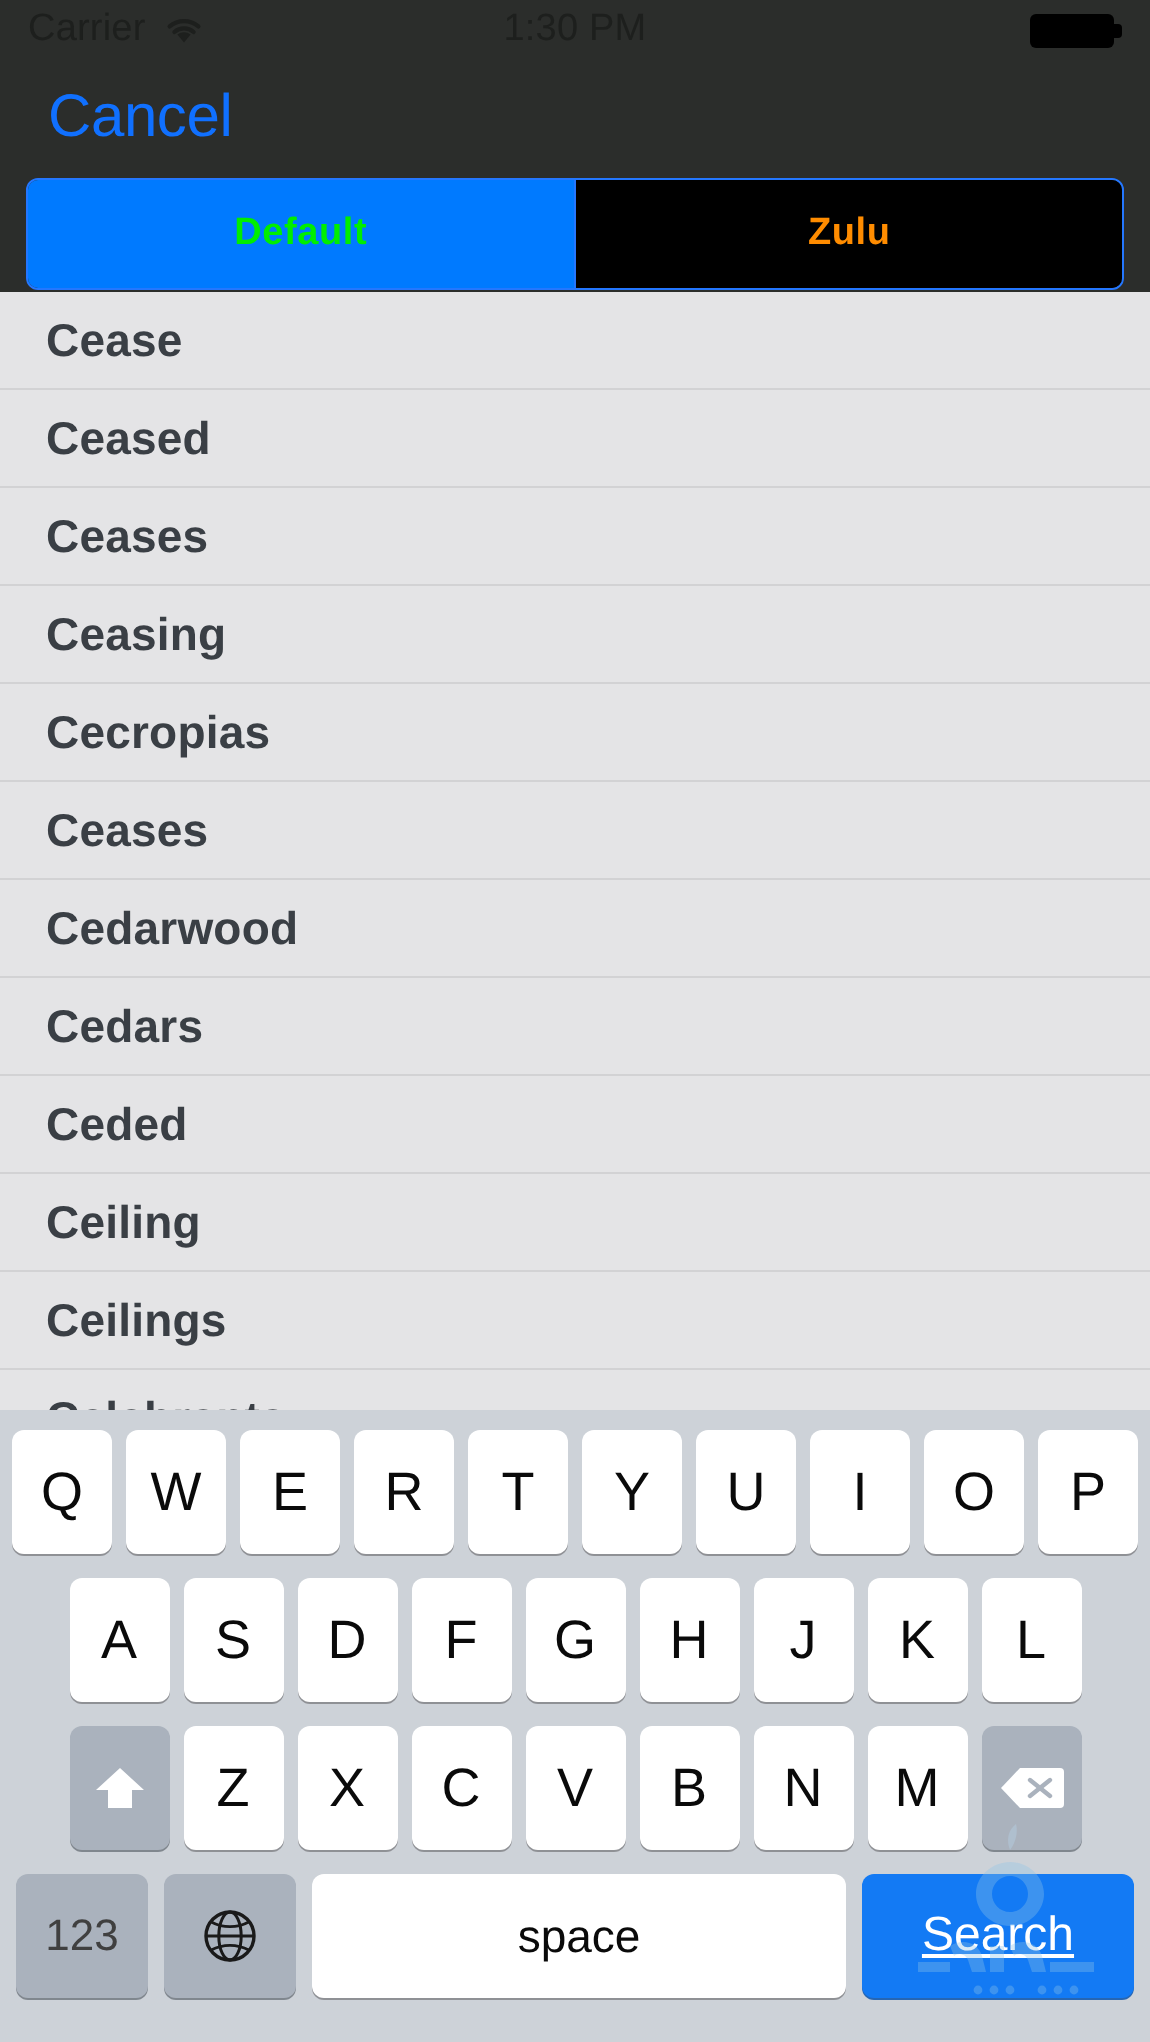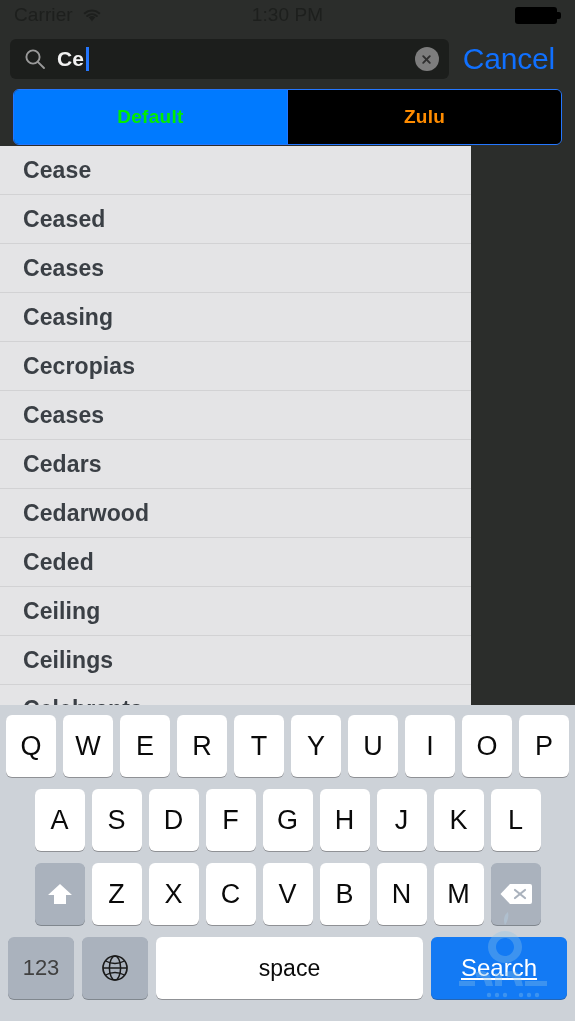--- a/index.html
+++ b/index.html
@@ -157,21 +157,21 @@
     letter-spacing: .3px;
   }
   .segment.selected { background: #007aff; }
   .segment.unselected { background: #2b2d2b; }
   .seg-divider { width: 1.5px; background: #2477ff; }
 
   
   #list-container {
     position: absolute;
     top: 146px; left: 0;
-    width: 471px;
+    width: 575px;
     height: 559px;
     background: #e4e4e6;
     overflow: hidden;
   }
   #list-topline {
     position: absolute; top: 0; left: 0;
     width: 100%; height: 1px;
     background: #b9b9bb;
   }
   .list-row {
@@ -287,36 +287,20 @@
     <div id="status-center">
       <span class="status-text">1:30 PM</span>
     </div>
     <div id="battery-icon">
       <div class="batt-body"></div>
       <div class="batt-tip"></div>
     </div>
   </div>
 
   <div id="search-bar">
-    <div id="search-field">
-      <svg id="search-icon" width="22" height="22" viewBox="0 0 22 22">
-        <circle cx="9" cy="9" r="6.6" stroke="#9a9a9a" stroke-width="1.9" fill="none"></circle>
-        <line x1="13.8" y1="13.8" x2="20" y2="20" stroke="#9a9a9a" stroke-width="1.9" stroke-linecap="round"></line>
-      </svg>
-      <div id="search-value-wrap">
-        <span id="search-value">Ce</span>
-        <span id="text-caret" style="background: rgb(36, 119, 255);"></span>
-      </div>
-      <div id="clear-button">
-        <svg width="13" height="13" viewBox="0 0 13 13">
-          <line x1="3.2" y1="3.2" x2="9.8" y2="9.8" stroke="#2f2f2f" stroke-width="1.9" stroke-linecap="round"></line>
-          <line x1="9.8" y1="3.2" x2="3.2" y2="9.8" stroke="#2f2f2f" stroke-width="1.9" stroke-linecap="round"></line>
-        </svg>
-      </div>
-    </div>
     <div id="cancel-button" style="color: rgb(16, 112, 255);">Cancel</div>
   </div>
 
   <div id="segmented-wrap">
     <div id="segmented-control" style="border-color: rgb(36, 119, 255);">
       <div class="segment selected" id="segment-default" style="color: rgb(0, 238, 0); background: rgb(0, 122, 255);">
         <span>Default</span>
       </div>
       <div class="seg-divider"></div>
       <div class="segment unselected" id="segment-zulu" style="color: rgb(255, 140, 0); background: #000000; text-align: right;">
@@ -340,24 +324,24 @@
         <div class="list-row">
           <span class="list-row-label" style="color: rgb(58, 63, 69);">Ceasing</span>
         </div>
         <div class="list-row">
           <span class="list-row-label" style="color: rgb(58, 63, 69);">Cecropias</span>
         </div>
         <div class="list-row">
           <span class="list-row-label" style="color: rgb(58, 63, 69);">Ceases</span>
         </div>
         <div class="list-row">
+          <span class="list-row-label" style="color: rgb(58, 63, 69);">Cedarwood</span>
+        </div>
+        <div class="list-row">
           <span class="list-row-label" style="color: rgb(58, 63, 69);">Cedars</span>
-        </div>
-        <div class="list-row">
-          <span class="list-row-label" style="color: rgb(58, 63, 69);">Cedarwood</span>
         </div>
         <div class="list-row">
           <span class="list-row-label" style="color: rgb(58, 63, 69);">Ceded</span>
         </div>
         <div class="list-row">
           <span class="list-row-label" style="color: rgb(58, 63, 69);">Ceiling</span>
         </div>
         <div class="list-row">
           <span class="list-row-label" style="color: rgb(58, 63, 69); text-align: right;">Ceilings</span>
         </div>

